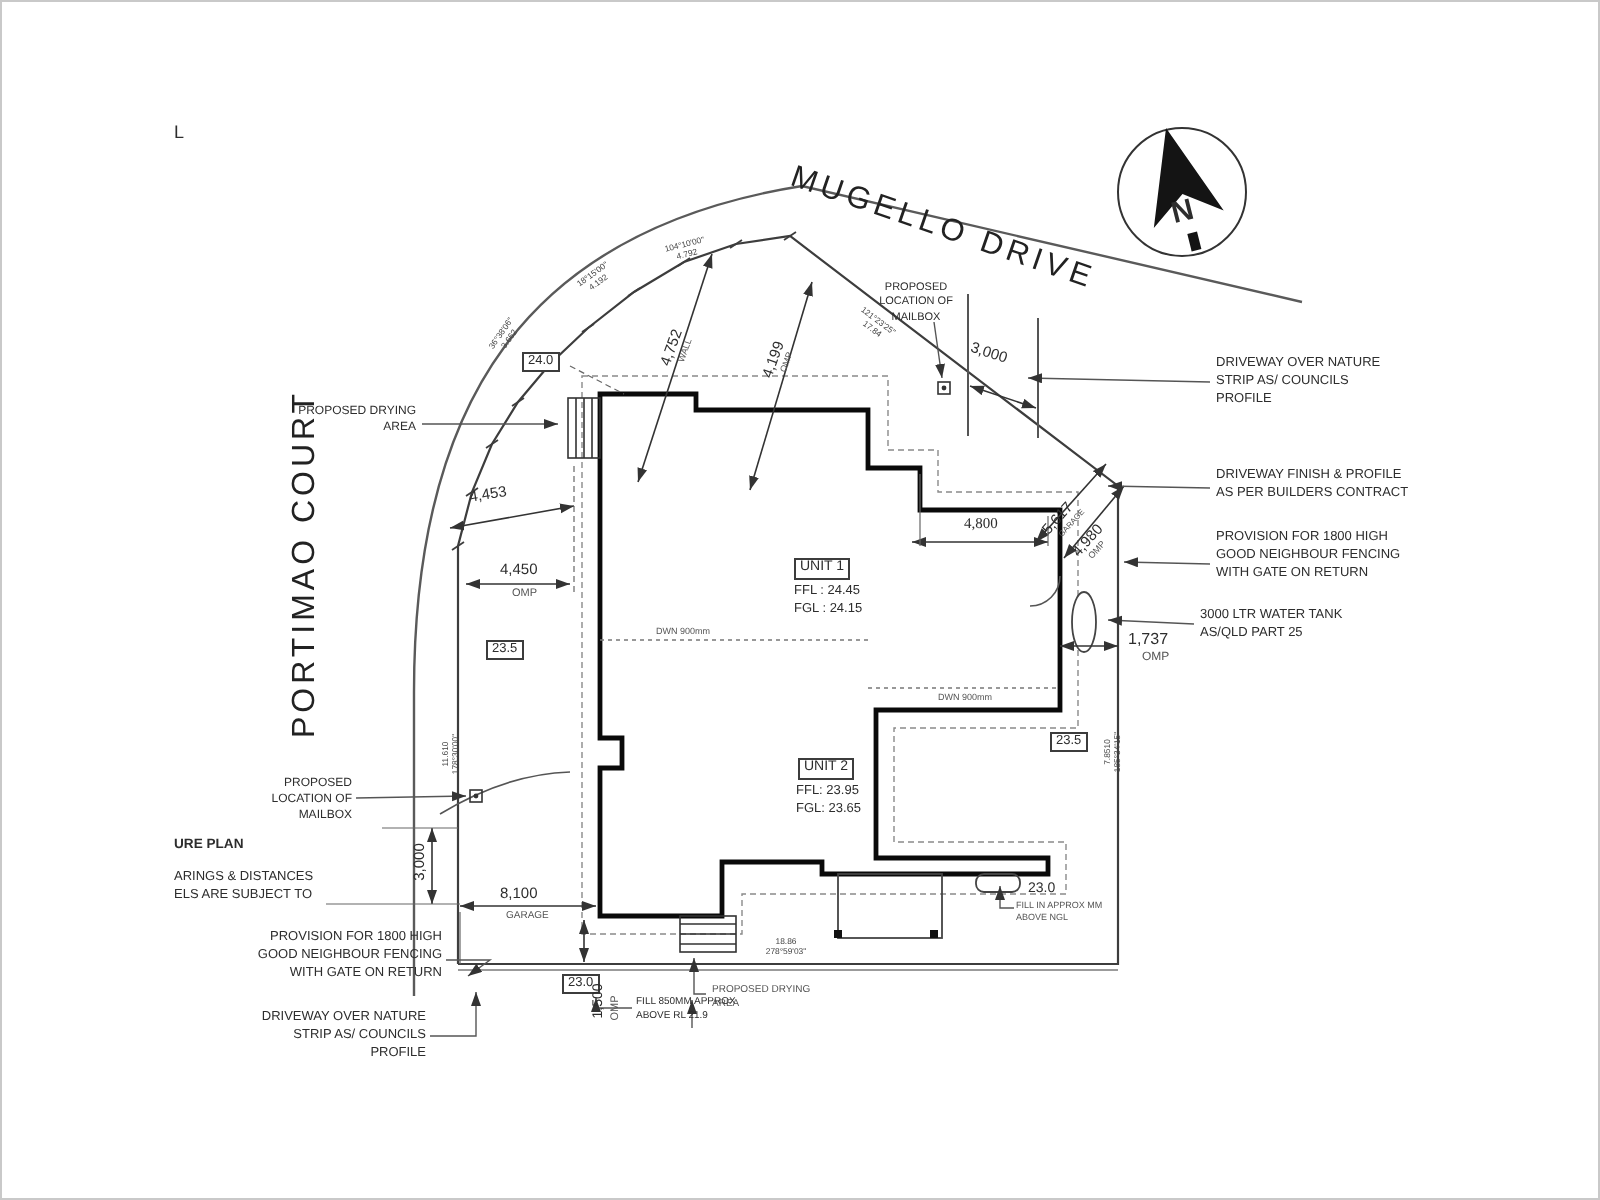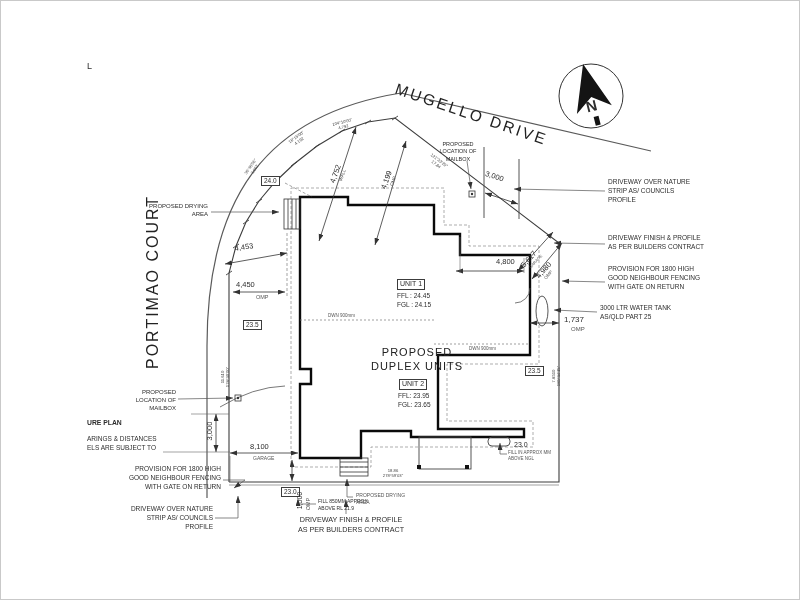--- a/index.html
+++ b/index.html
@@ -161,52 +161,48 @@
 ELS ARE SUBJECT TO</div>
 <div class="lbl ra" style="left:126px;top:464px;width:94px;font-size:6.5px;line-height:1.38;">PROVISION FOR 1800 HIGH
 GOOD NEIGHBOUR FENCING
 WITH GATE ON RETURN</div>
 <div class="lbl ra" style="left:126px;top:504px;width:86px;font-size:6.5px;line-height:1.38;">DRIVEWAY OVER NATURE
 STRIP AS/ COUNCILS
 PROFILE</div>
 
 <div class="lbl" style="left:317px;top:497px;font-size:5px;line-height:1.3;">FILL 850MM APPROX
 ABOVE RL 21.9</div>
-<div class="lbl ctr" style="left:291px;top:514px;width:118px;font-size:7.2px;line-height:1.45;">DRIVEWAY FINISH &amp; PROFILE
-AS PER BUILDERS CONTRACT</div>
 <div class="lbl" style="left:355px;top:491px;font-size:5px;line-height:1.3;color:#555;">PROPOSED DRYING
 AREA</div>
 
 <div class="lbl box" style="left:396px;top:278px;font-size:7px;">UNIT 1</div>
 <div class="lbl one" style="left:396px;top:291px;font-size:6.5px;">FFL : 24.45</div>
 <div class="lbl one" style="left:396px;top:300px;font-size:6.5px;">FGL : 24.15</div>
-<div class="lbl ctr" style="left:352px;top:344px;width:128px;font-size:11px;letter-spacing:1px;line-height:1.3;color:#222;">PROPOSED
-DUPLEX UNITS</div>
 <div class="lbl box" style="left:398px;top:378px;font-size:7px;">UNIT 2</div>
 <div class="lbl one" style="left:397px;top:391px;font-size:6.5px;">FFL: 23.95</div>
 <div class="lbl one" style="left:397px;top:400px;font-size:6.5px;">FGL: 23.65</div>
 <div class="lbl one" style="left:252px;top:454px;font-size:5px;color:#555;">GARAGE</div>
 <div class="lbl one" style="left:327px;top:312px;font-size:4.5px;color:#555;">DWN 900mm</div>
 <div class="lbl one" style="left:468px;top:345px;font-size:4.5px;color:#555;">DWN 900mm</div>
 
 <div class="lbl box" style="left:260px;top:175px;font-size:6.5px;">24.0</div>
 <div class="lbl box" style="left:242px;top:319px;font-size:6.5px;">23.5</div>
 <div class="lbl box" style="left:524px;top:365px;font-size:6.5px;">23.5</div>
 <div class="lbl box" style="left:280px;top:486px;font-size:6.5px;">23.0</div>
 <div class="lbl one" style="left:513px;top:440px;font-size:7px;">23.0</div>
 
 <div class="lbl one" style="left:486px;top:168px;font-size:7.5px;transform:rotate(18deg);">3,000</div>
 <div class="lbl one" style="left:327px;top:180px;font-size:7.5px;transform:rotate(-70deg);">4,752</div>
 <div class="lbl one" style="left:337px;top:179px;font-size:4.5px;color:#555;transform:rotate(-70deg);">WALL</div>
 <div class="lbl one" style="left:378px;top:186px;font-size:7.5px;transform:rotate(-70deg);">4,199</div>
 <div class="lbl one" style="left:388px;top:184px;font-size:4.5px;color:#555;transform:rotate(-70deg);">OMP</div>
 <div class="lbl one" style="left:233px;top:243px;font-size:7.5px;transform:rotate(-9deg);">4,453</div>
-<div class="lbl one" style="left:235px;top:279px;font-size:7.5px;">4,450</div>
+<div class="lbl one" style="left:249px;top:279px;font-size:7.5px;">4,450</div>
 <div class="lbl one" style="left:255px;top:293px;font-size:5.5px;color:#555;">OMP</div>
-<div class="lbl one" style="left:495px;top:256px;font-size:7.5px;">4,800</div>
+<div class="lbl one" style="left:481px;top:256px;font-size:7.5px;font-family:Liberation Serif, serif;">4,800</div>
 <div class="lbl one" style="left:518px;top:262px;font-size:7.5px;transform:rotate(-48deg);">5,617</div>
 <div class="lbl one" style="left:527px;top:265px;font-size:4px;color:#555;transform:rotate(-48deg);">GARAGE</div>
 <div class="lbl one" style="left:533px;top:273px;font-size:7.5px;transform:rotate(-48deg);">4,980</div>
 <div class="lbl one" style="left:542px;top:276px;font-size:4.5px;color:#555;transform:rotate(-48deg);">OMP</div>
 <div class="lbl one" style="left:563px;top:314px;font-size:8px;">1,737</div>
 <div class="lbl one" style="left:570px;top:325px;font-size:6px;color:#555;">OMP</div>
 <div class="lbl ctr" style="left:204px;top:449px;width:38px;font-size:7.5px;transform:rotate(-90deg);">3,000</div>
 <div class="lbl one" style="left:249px;top:441px;font-size:7.5px;">8,100</div>
 <div class="lbl ctr" style="left:295px;top:516px;width:33px;font-size:7px;transform:rotate(-90deg);">1,500</div>
 <div class="lbl ctr" style="left:304px;top:512px;width:18px;font-size:5.5px;color:#555;transform:rotate(-90deg);">OMP</div>

